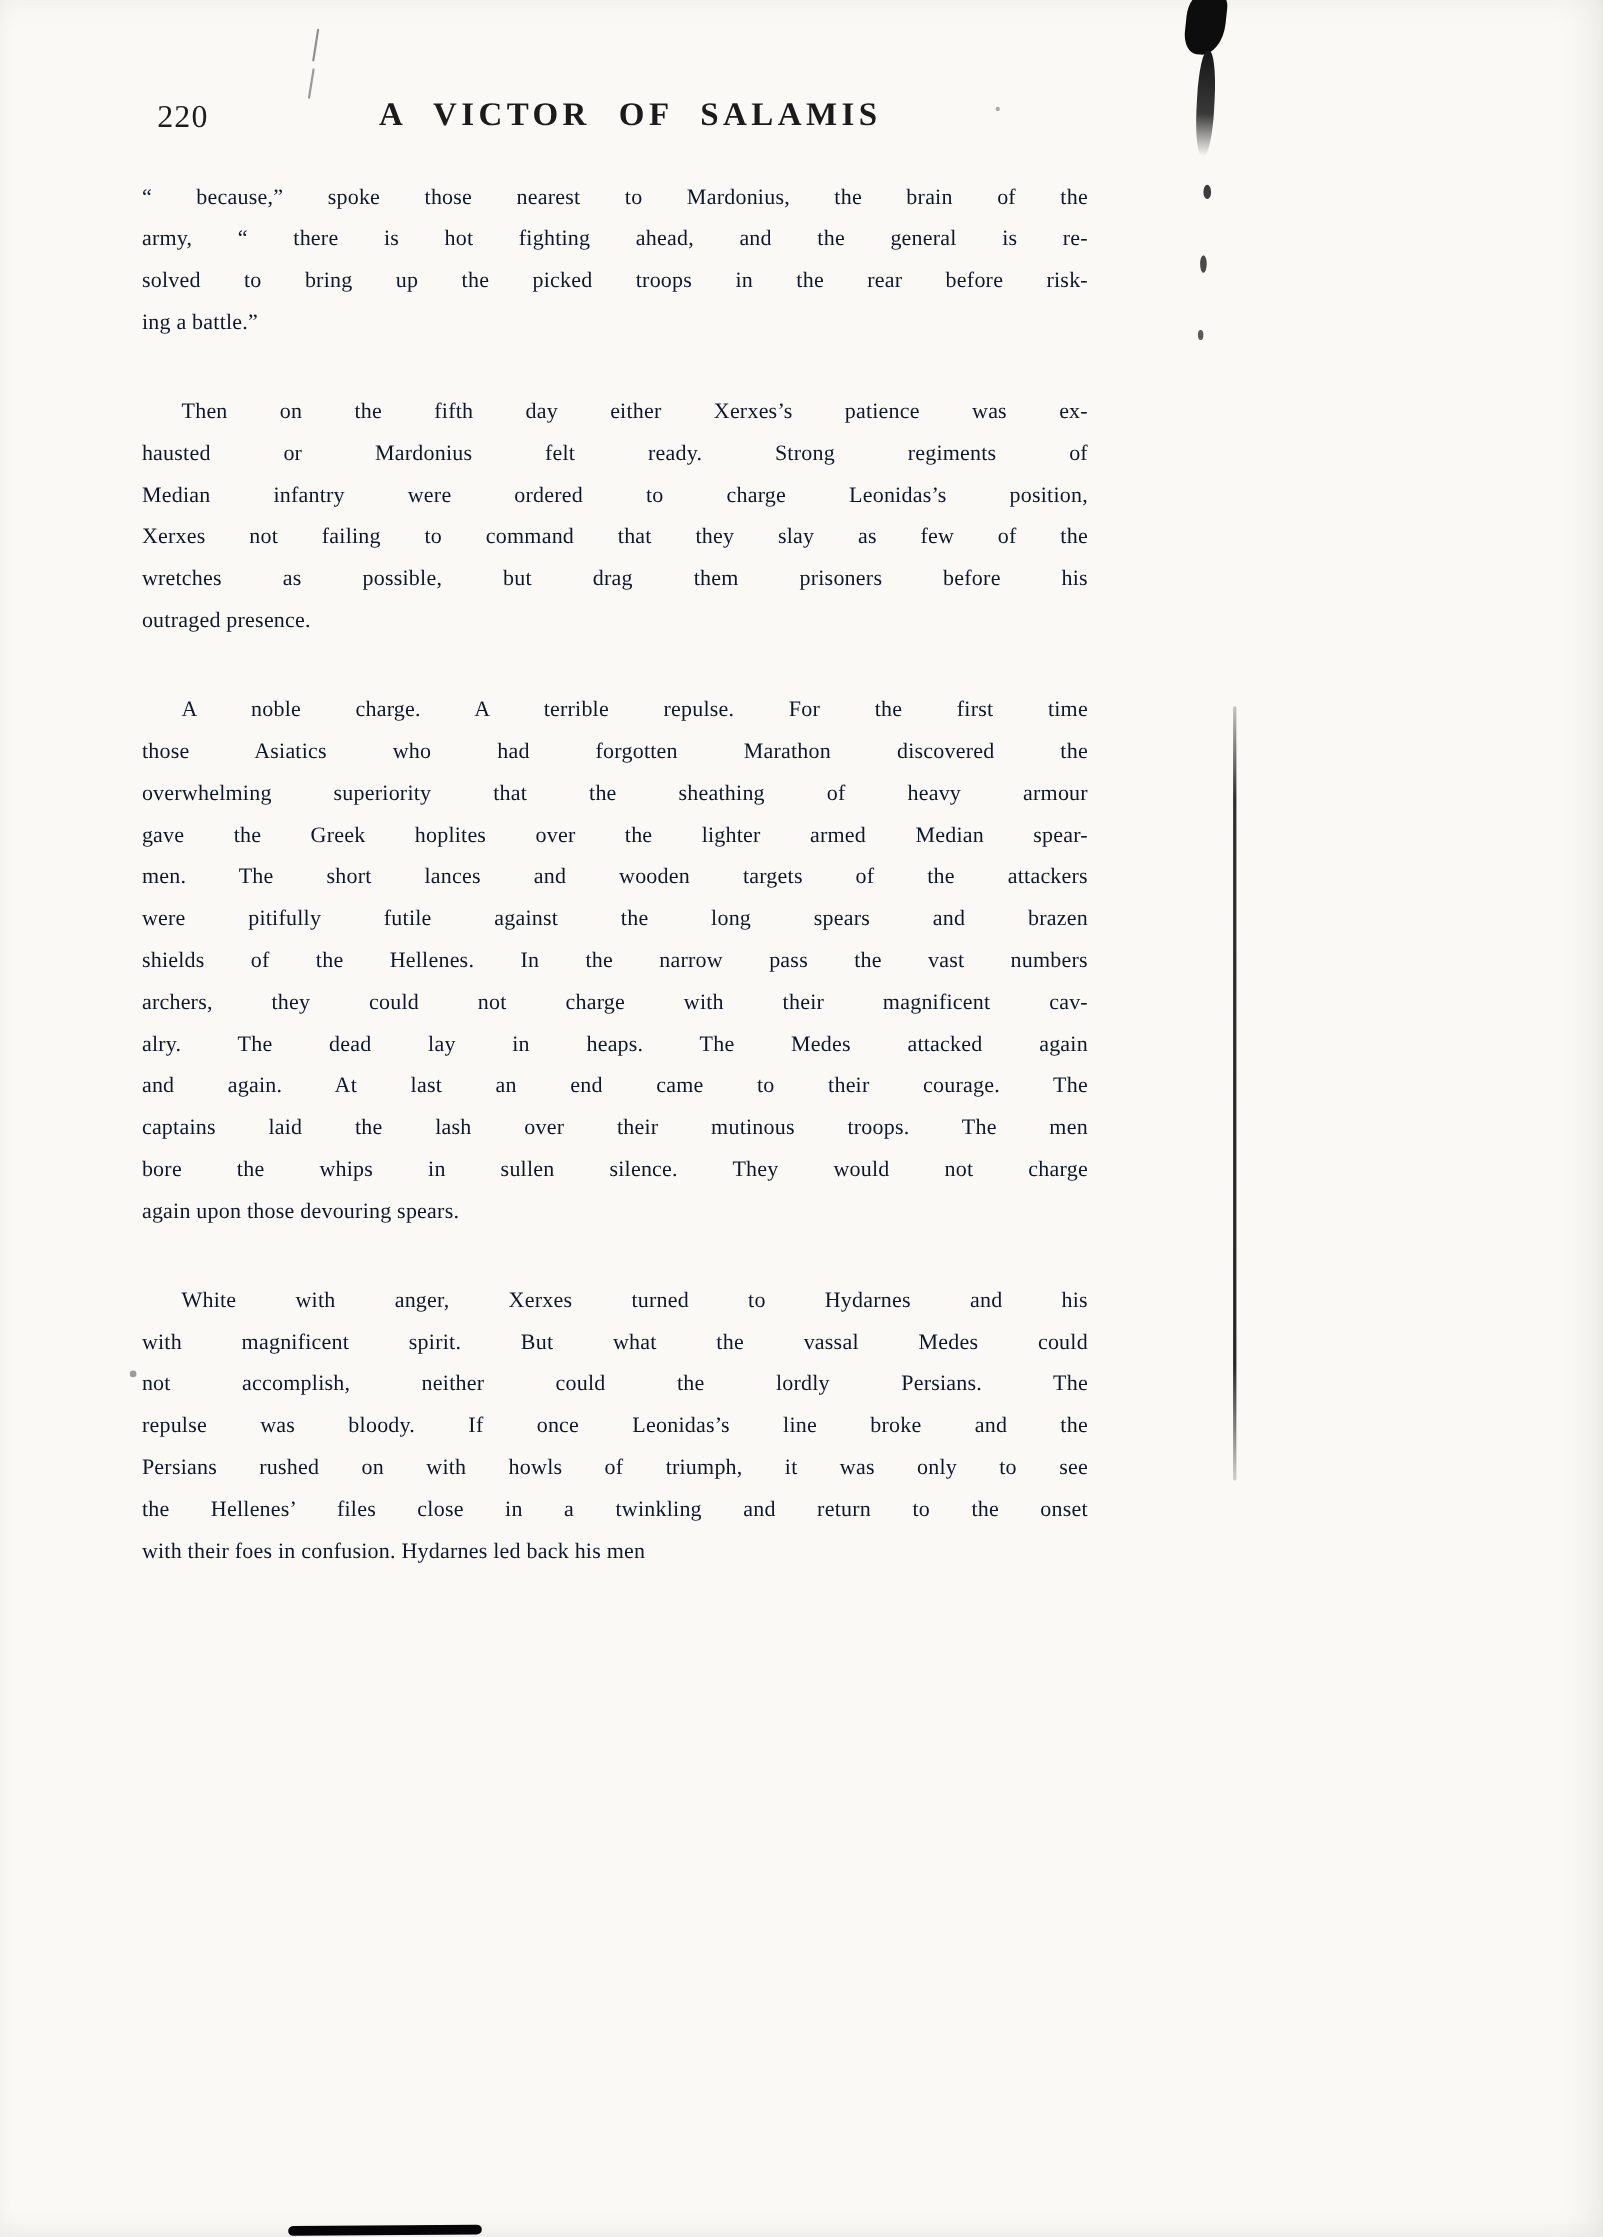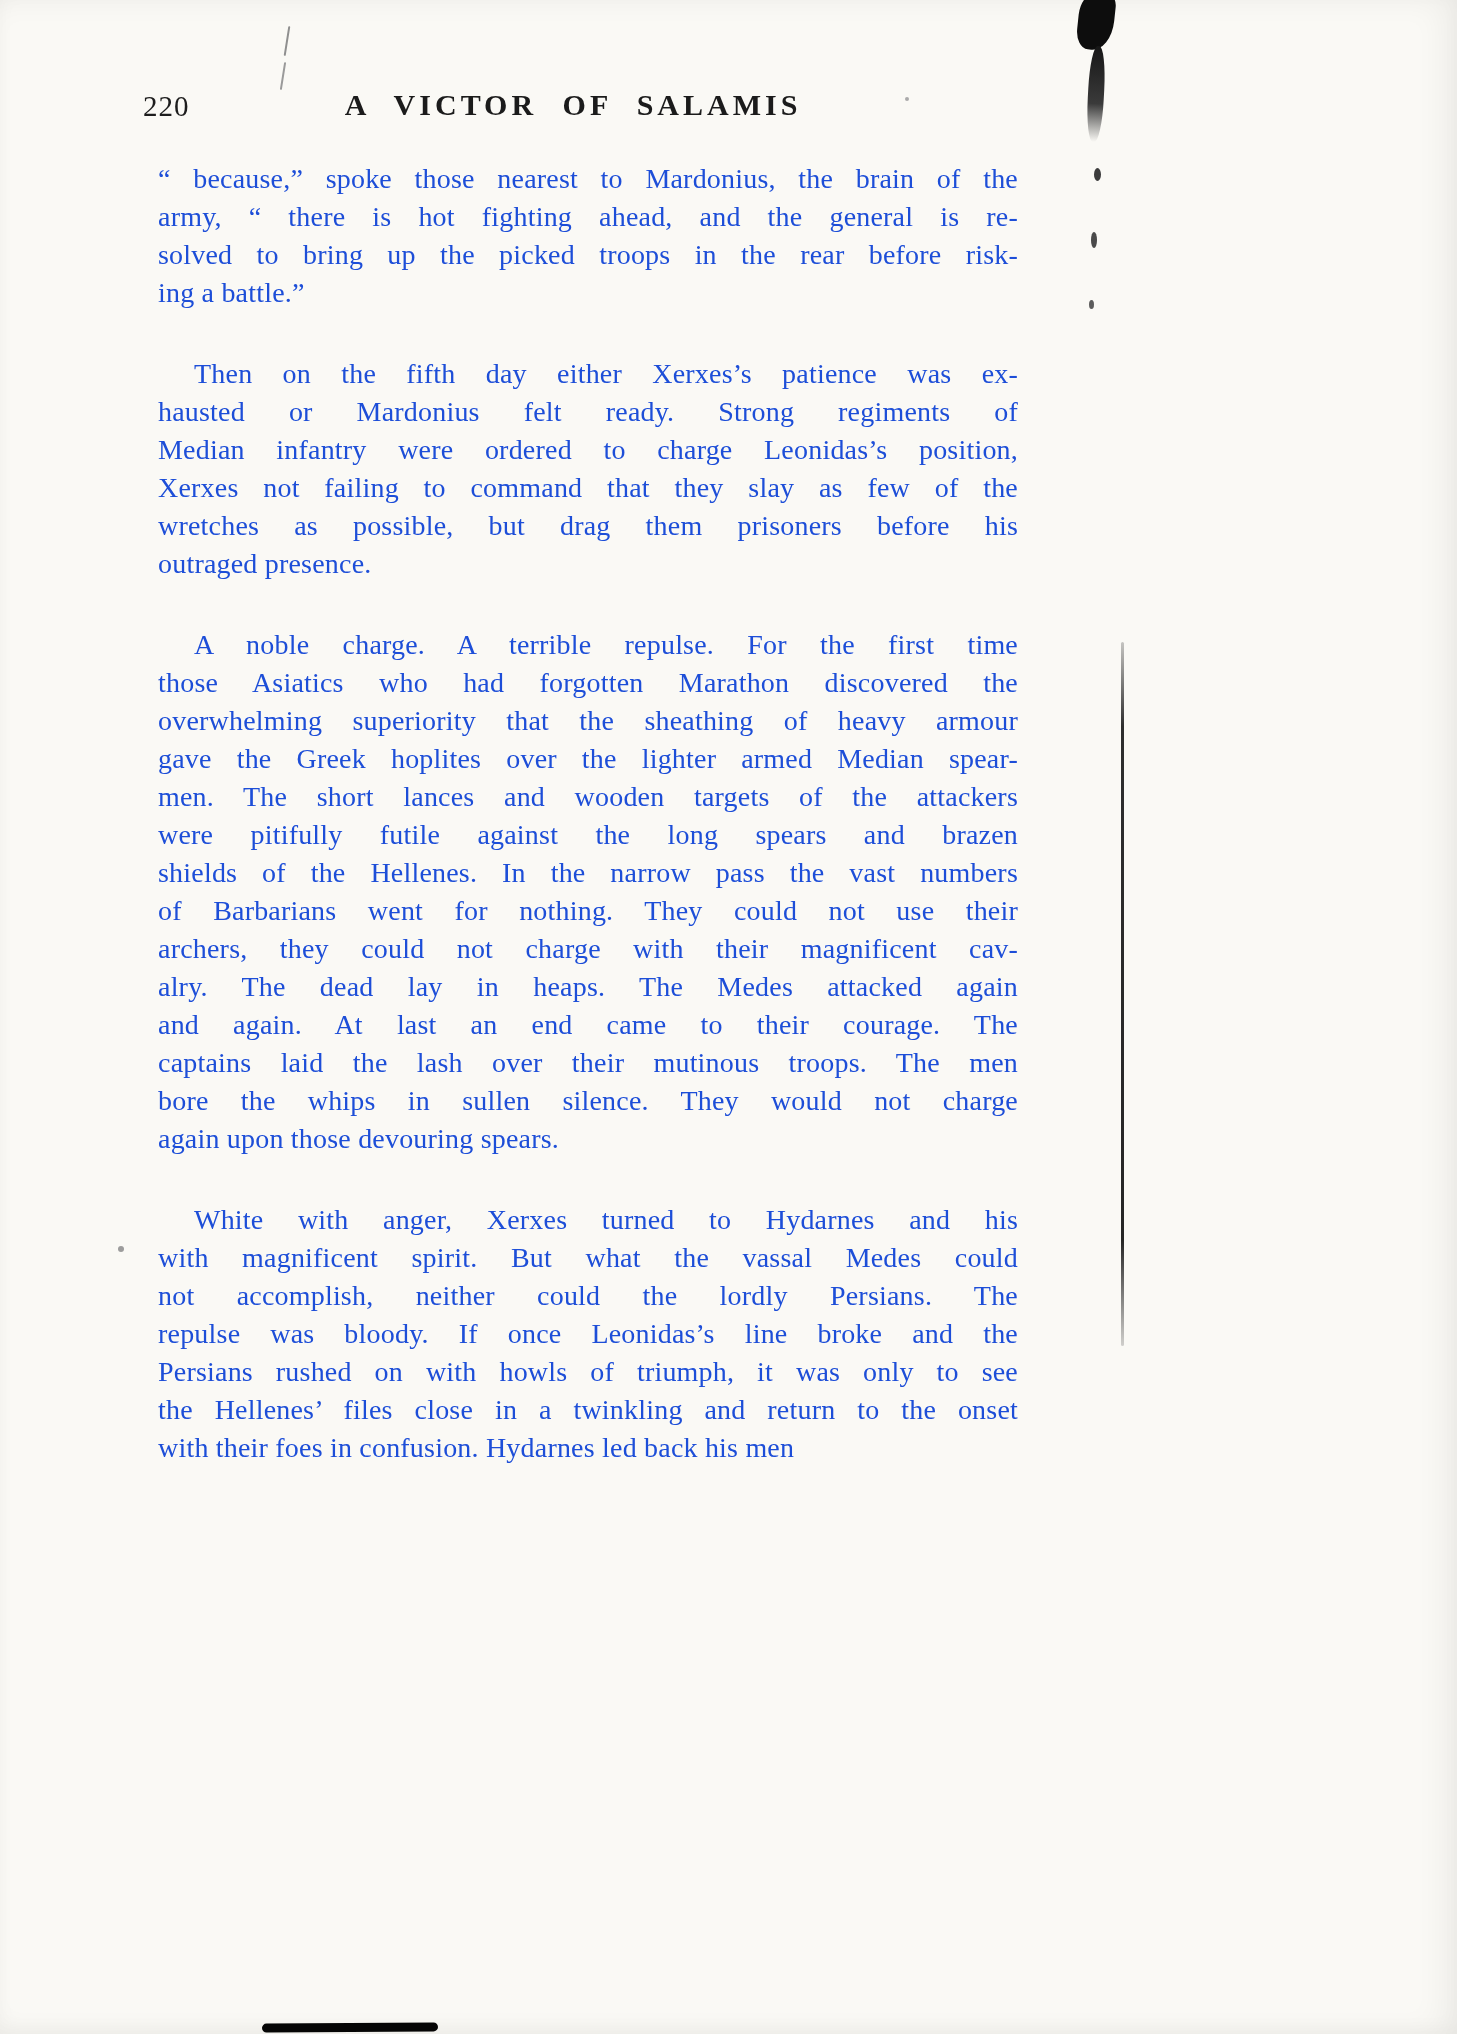--- a/index.html
+++ b/index.html
@@ -35,27 +35,27 @@
   .running-title {
     text-align: center;
     font-size: 30px;
     font-weight: bold;
     letter-spacing: 4px;
     word-spacing: 14px;
     color: #1b1b1b;
   }
   .text-block {
     position: absolute;
-    left: 158px;
+    left: 129px;
     top: 160px;
     width: 860px;
-    font-size: 28px;
+    font-size: 20px;
     line-height: 38px;
     letter-spacing: 0.2px;
-    color: #1d4ed8;
+    color: #0f172a;
   }
   .paragraph { margin: 0; }
   .line {
     text-align: justify;
     text-align-last: justify;
     white-space: nowrap;
   }
   .line.last {
     text-align-last: left;
   }
@@ -137,21 +137,20 @@
         <div class="line last">outraged presence.</div>
       </div>
       <div class="paragraph">
         <div class="line indent">A noble charge. A terrible repulse. For the first time</div>
         <div class="line">those Asiatics who had forgotten Marathon discovered the</div>
         <div class="line">overwhelming superiority that the sheathing of heavy armour</div>
         <div class="line">gave the Greek hoplites over the lighter armed Median spear-</div>
         <div class="line">men. The short lances and wooden targets of the attackers</div>
         <div class="line">were pitifully futile against the long spears and brazen</div>
         <div class="line">shields of the Hellenes. In the narrow pass the vast numbers</div>
-        <div class="line">of Barbarians went for nothing. They could not use their</div>
         <div class="line">archers, they could not charge with their magnificent cav-</div>
         <div class="line">alry. The dead lay in heaps. The Medes attacked again</div>
         <div class="line">and again. At last an end came to their courage. The</div>
         <div class="line">captains laid the lash over their mutinous troops. The men</div>
         <div class="line">bore the whips in sullen silence. They would not charge</div>
         <div class="line last">again upon those devouring spears.</div>
       </div>
       <div class="paragraph">
         <div class="line indent">White with anger, Xerxes turned to Hydarnes and his</div>
         <div class="line">with magnificent spirit. But what the vassal Medes could</div>

